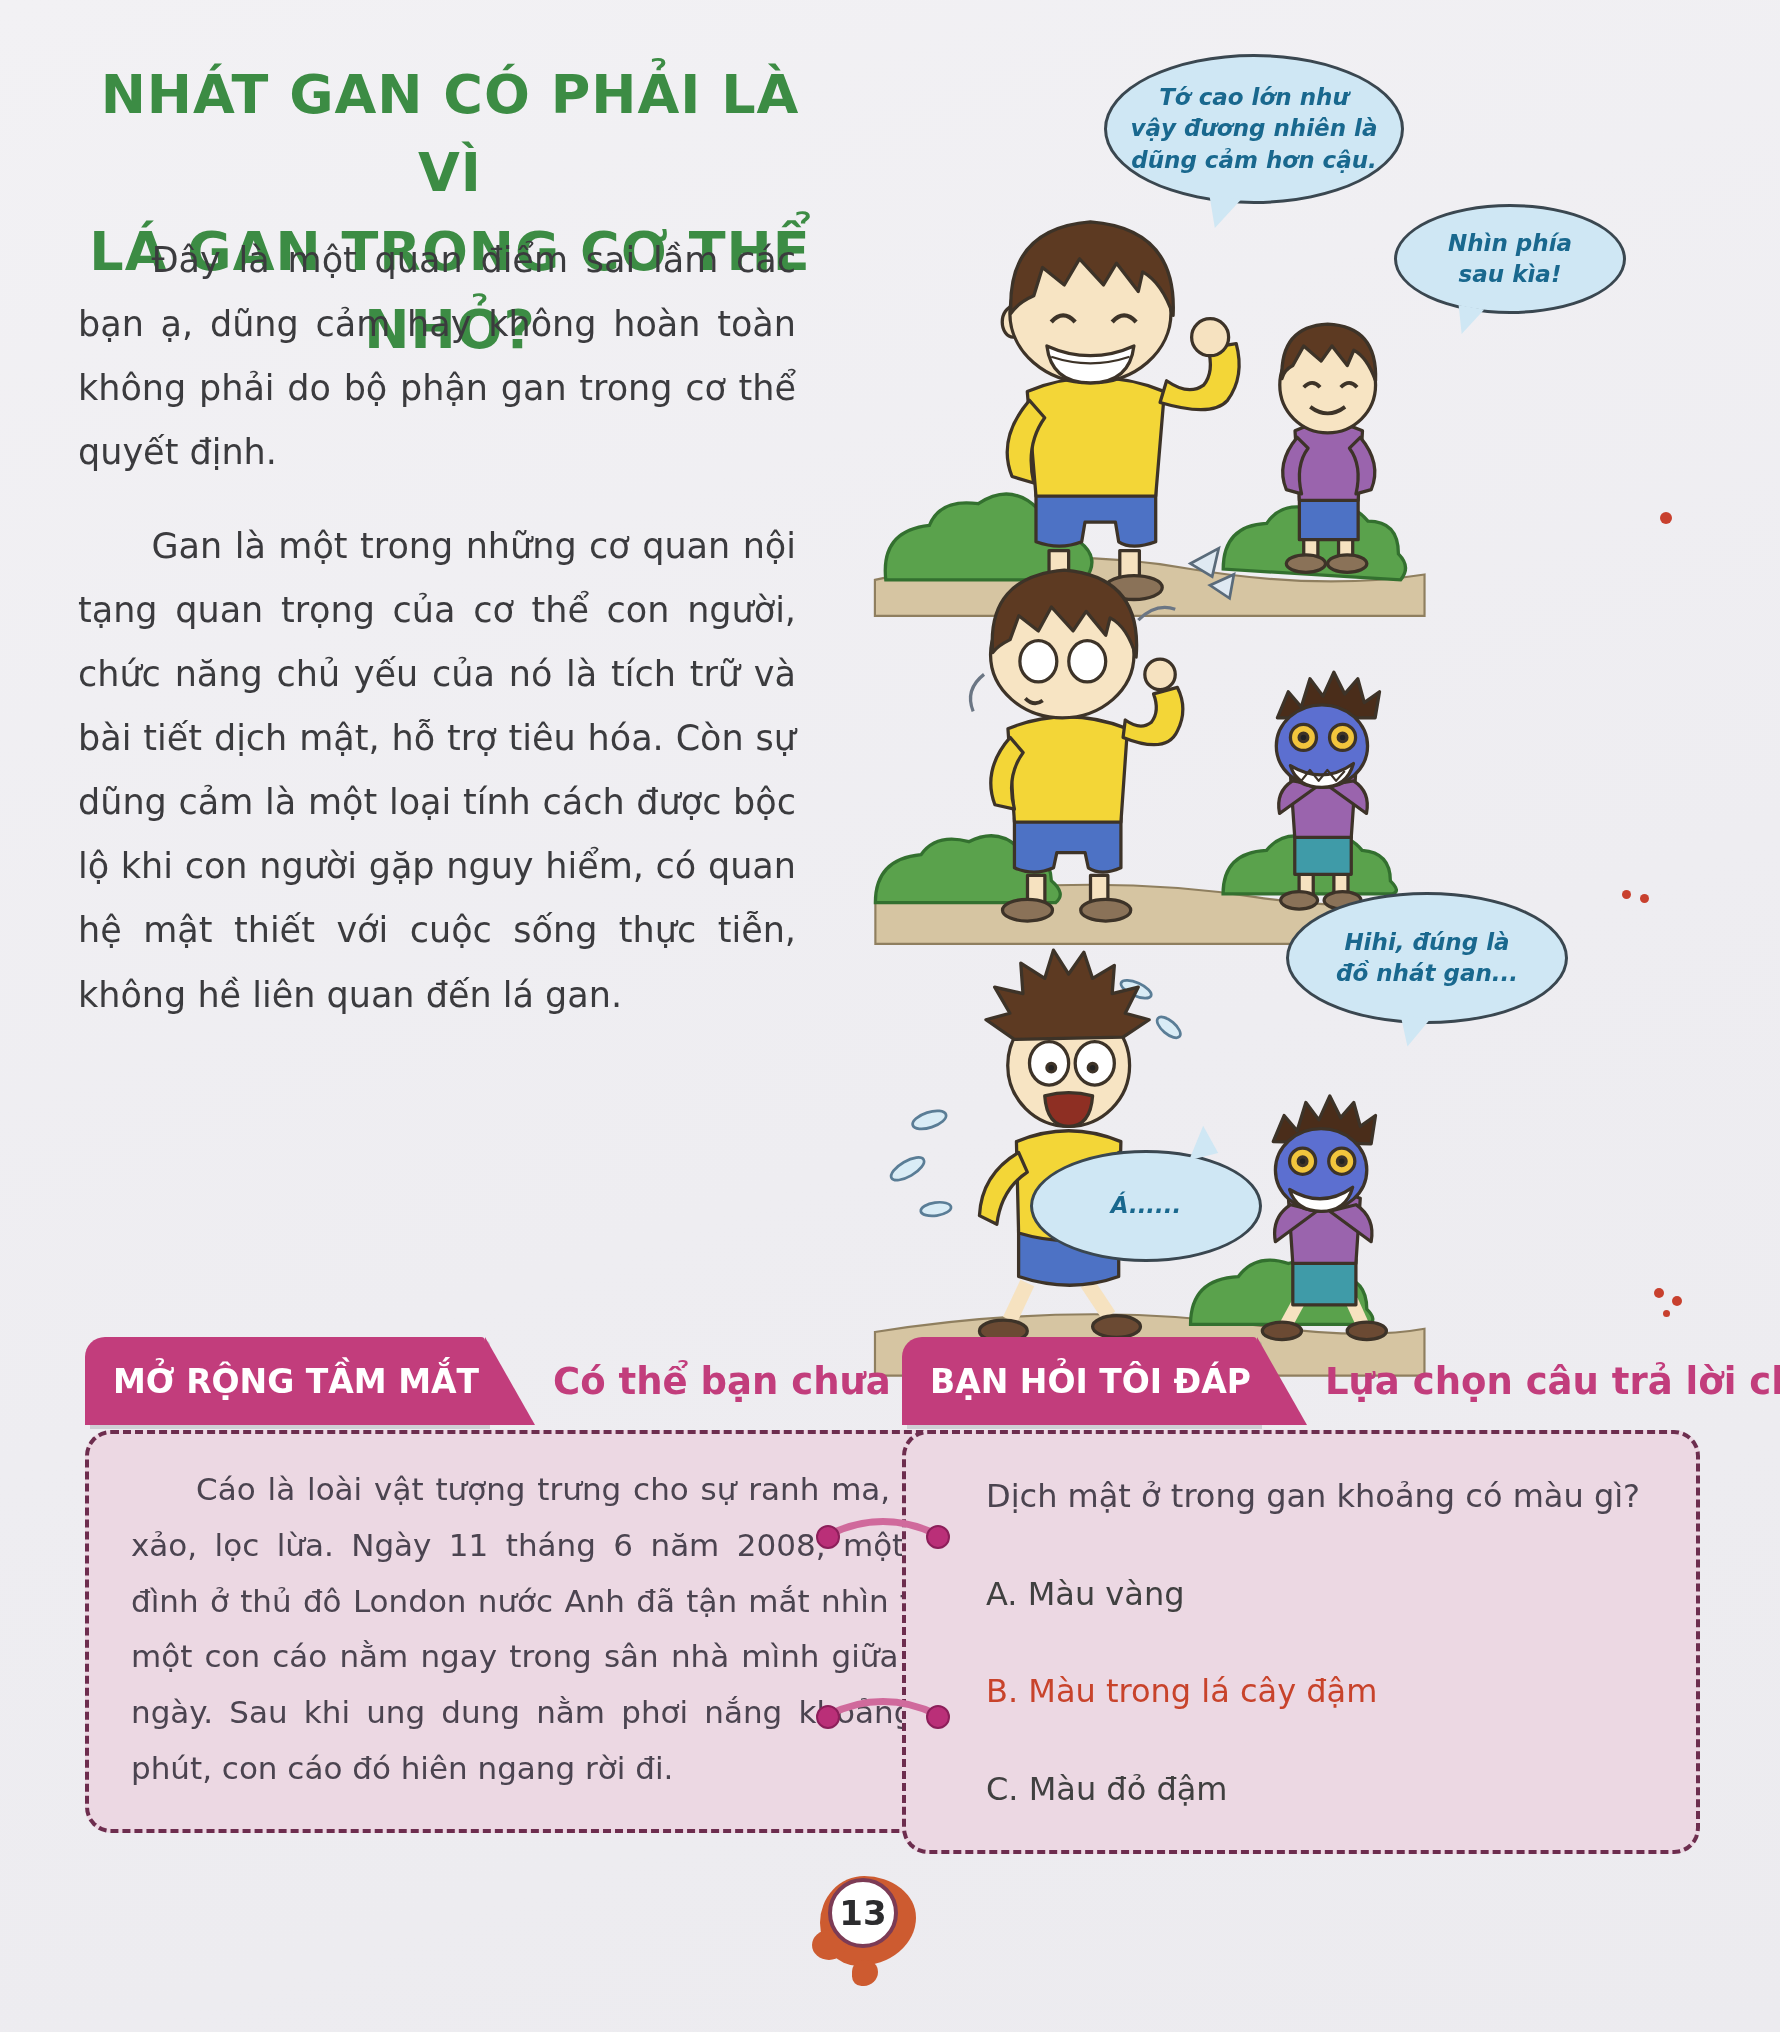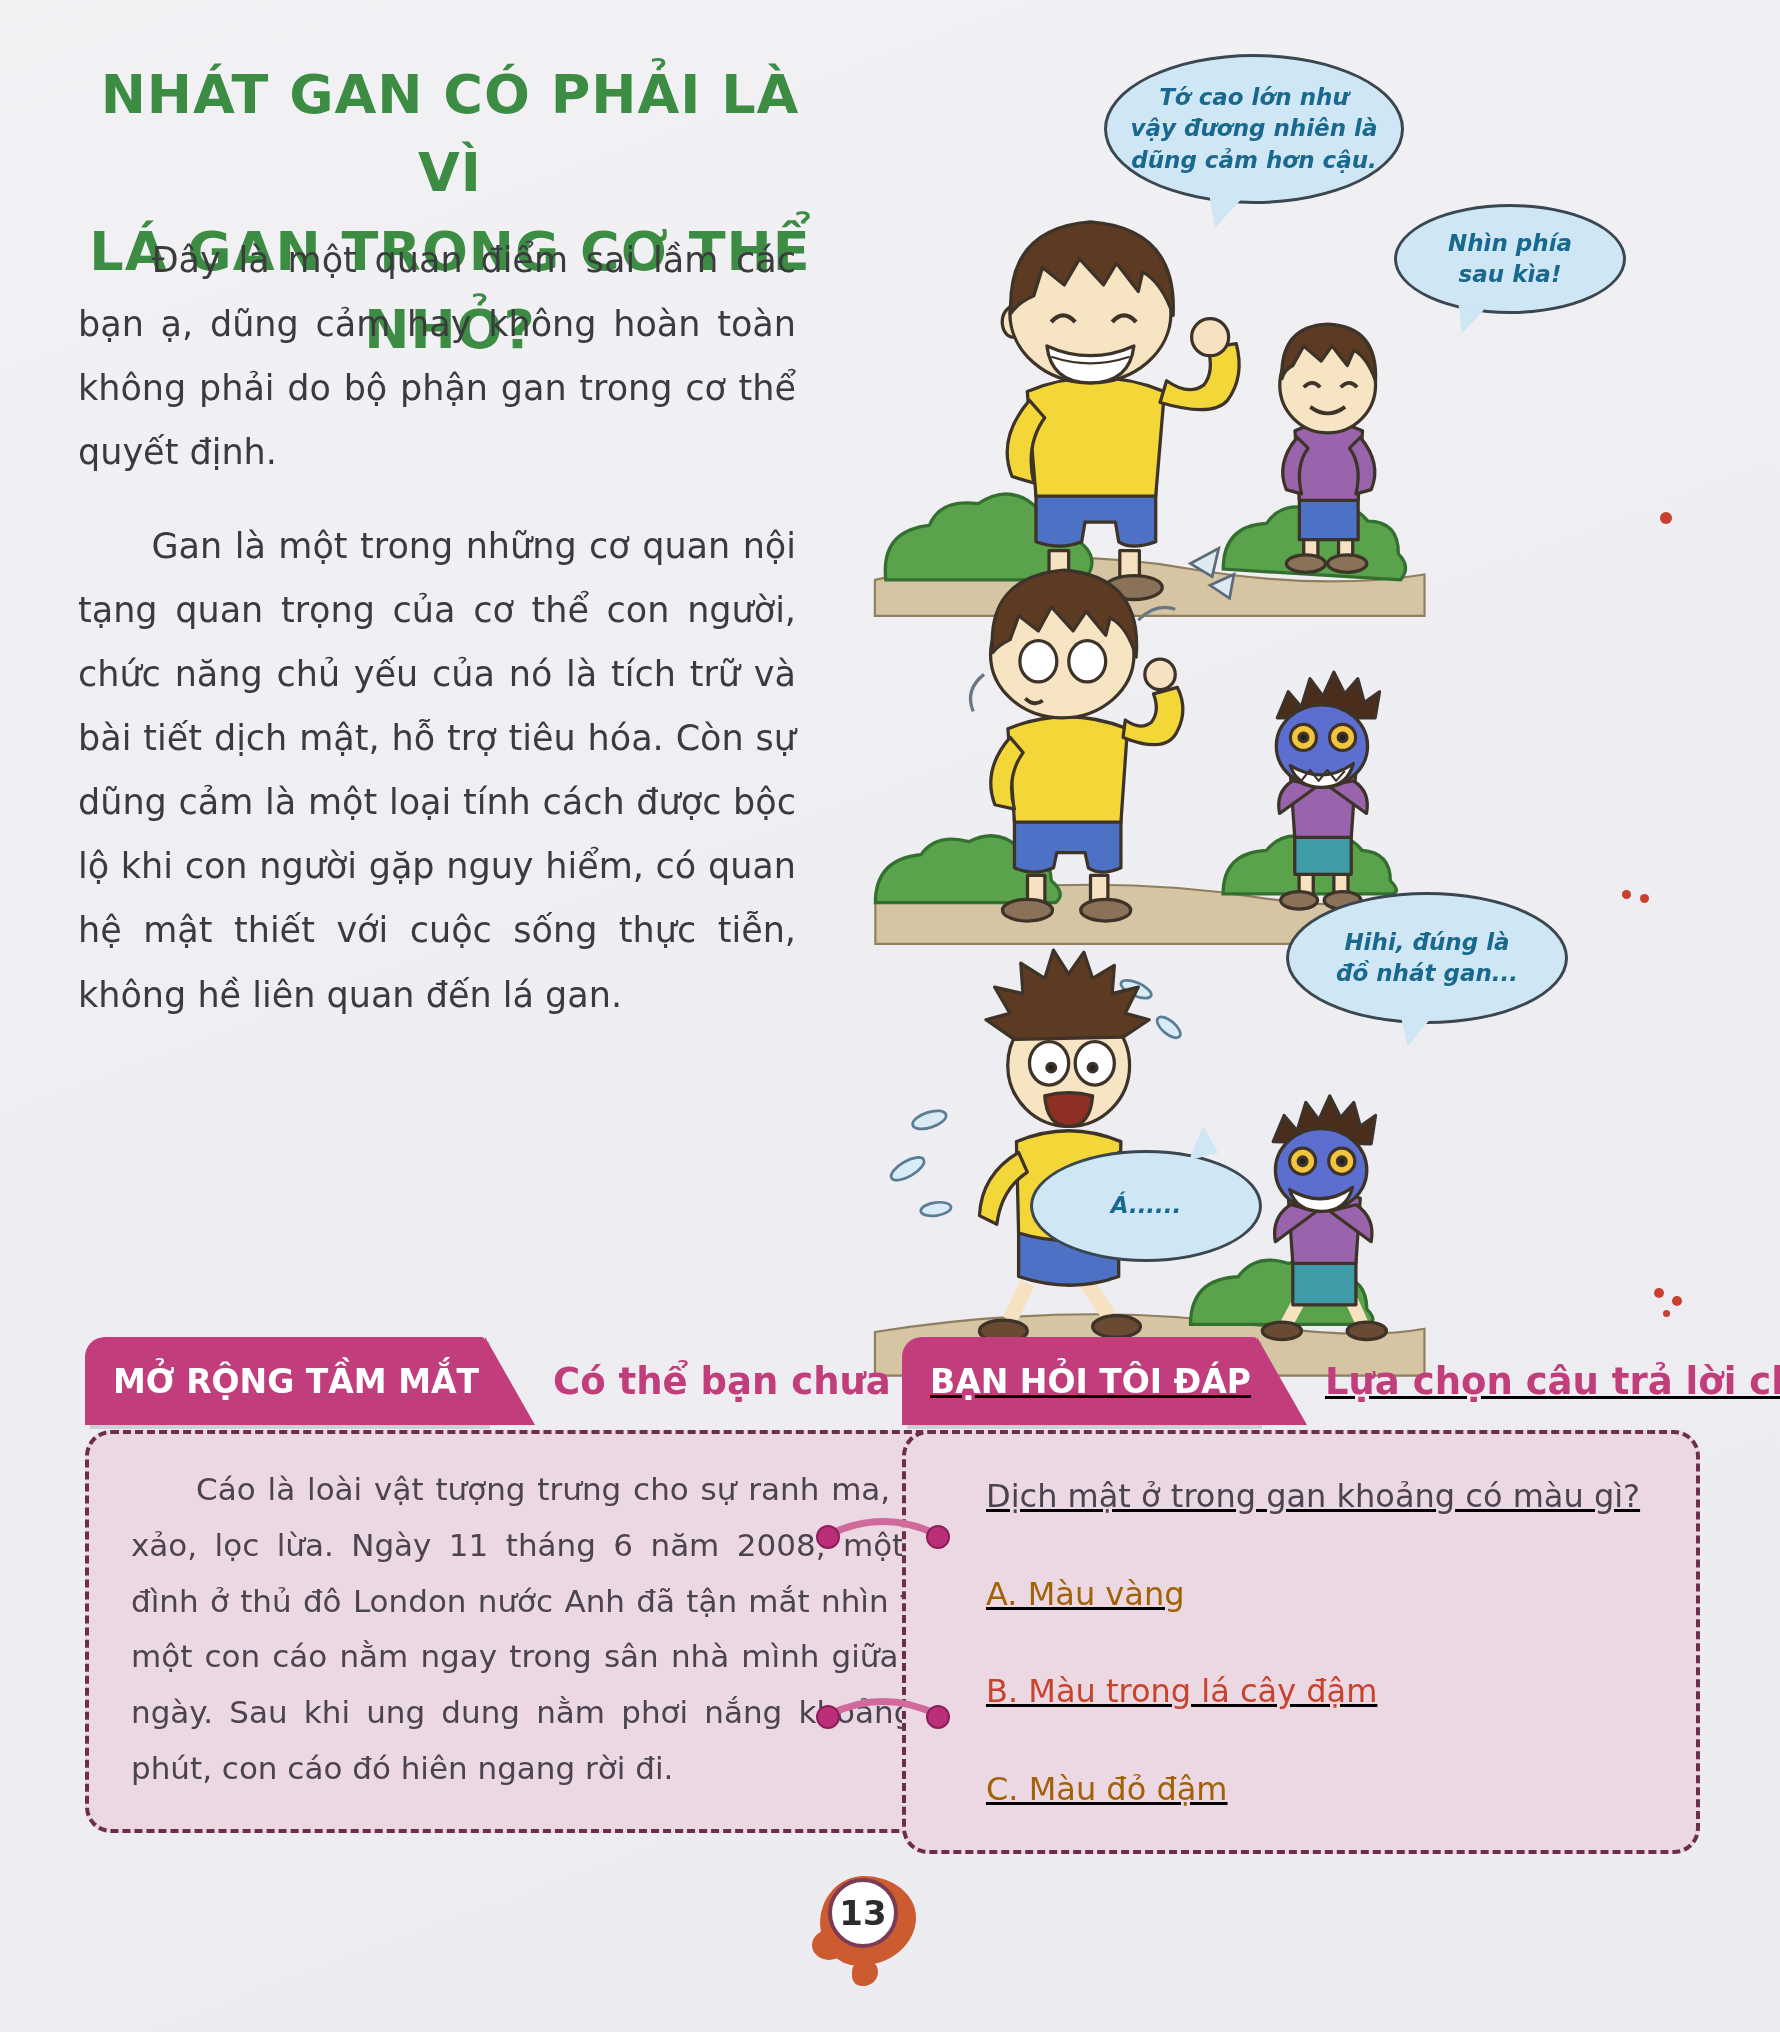--- a/index.html
+++ b/index.html
@@ -33,42 +33,42 @@
   .bubble::after{content:'';position:absolute;}
   .b1::after{bottom:-28px;left:34%;border-top:32px solid #cfe7f4;border-left:10px solid transparent;border-right:22px solid transparent;transform:rotate(8deg);}
   .b2::after{bottom:-24px;left:26%;border-top:28px solid #cfe7f4;border-left:8px solid transparent;border-right:18px solid transparent;transform:rotate(10deg);}
   .b3::after{bottom:-26px;left:40%;border-top:30px solid #cfe7f4;border-left:10px solid transparent;border-right:20px solid transparent;transform:rotate(6deg);}
   .b4::after{top:-26px;right:44px;border-bottom:30px solid #cfe7f4;border-left:22px solid transparent;border-right:8px solid transparent;transform:rotate(-14deg);}
   
   .rdot{position:absolute;border-radius:50%;background:#c8402e;}
   
   .section{position:absolute;top:1336px;}
   .sec-left{left:85px;width:930px;}
-  .sec-right{left:902px;width:798px;text-decoration:underline;}
+  .sec-right{left:902px;width:798px;}
   .sec-header{display:flex;align-items:center;height:90px;position:relative;}
   .tab{
     position:relative;height:88px;background:#c23d7c;color:#ffffff;
     display:flex;align-items:center;padding:0 6px 0 28px;
     border-radius:20px 4px 0 0;font-weight:bold;font-size:33px;white-space:nowrap;
     box-shadow:5px 4px 0 rgba(120,120,130,0.25);
   }
   .tab::after{content:'';position:absolute;left:100%;top:0;width:0;height:0;
     border-bottom:88px solid #c23d7c;border-right:50px solid transparent;}
   .subtitle{
     margin-left:68px;display:flex;align-items:center;gap:16px;
     color:#c23d7c;font-weight:bold;font-size:37px;white-space:nowrap;
   }
   .pinkbox{
     border:4px dashed #6d2d4e;border-radius:26px;background:#ecd8e3;
     margin-top:4px;padding:28px 42px 32px 42px;min-height:362px;box-sizing:border-box;
     color:#4b4450;font-size:31px;line-height:1.8;
   }
   .pinkbox p{margin:0;text-indent:2.1em;text-align:justify;}
   .question{margin:6px 0 0 38px;font-size:32px;color:#4b4450;}
-  .option{margin:40px 0 0 38px;font-size:32px;color:#a16207;}
+  .option{margin:40px 0 0 38px;font-size:32px;color:#404040;}
   .option.correct{color:#c8432b;}
   
   .connectors{position:absolute;left:808px;top:1490px;}
   
   .pagenum-wrap{position:absolute;left:800px;top:1868px;width:150px;height:150px;}
   .blob{position:absolute;left:20px;top:8px;width:96px;height:90px;background:#cd5b30;
     border-radius:46% 54% 60% 40% / 52% 46% 54% 48%;}
   .blob2{position:absolute;left:12px;top:62px;width:34px;height:30px;background:#cd5b30;border-radius:50%;}
   .blob3{position:absolute;left:52px;top:92px;width:26px;height:26px;background:#cd5b30;border-radius:50% 50% 60% 40%;}
   .numcircle{

